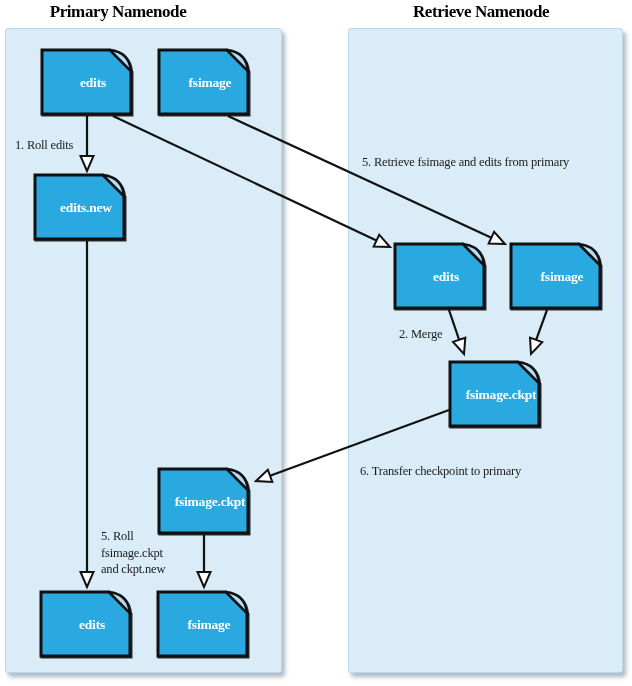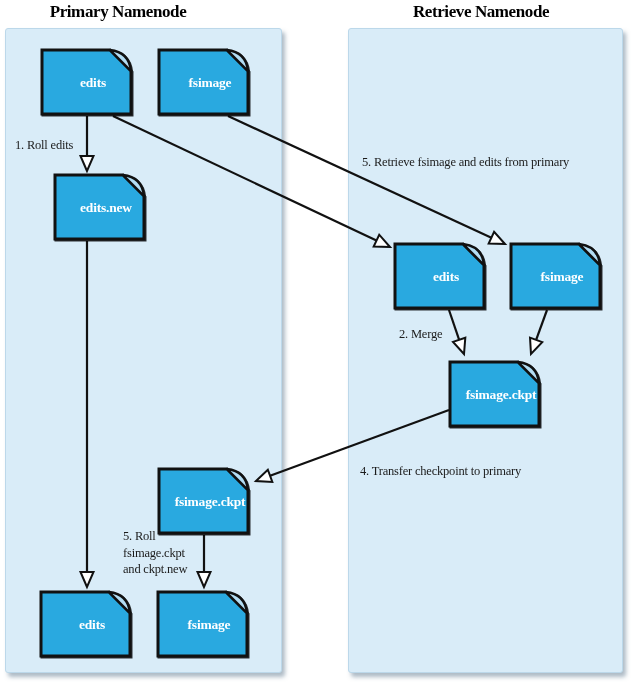--- a/index.html
+++ b/index.html
@@ -101,21 +101,21 @@
       </svg>
       <span class="doc-label">edits</span>
     </div>
       <div class="doc" style="left: 157px; top: 48px;">
       <svg width="93" height="68" viewBox="0 0 93 68" xmlns="http://www.w3.org/2000/svg">
         <path d="M2,2 L70,2 L91,23 L91,66 L2,66 Z" fill="var(--doc-blue)" stroke="var(--ink)" stroke-width="3" stroke-linejoin="miter"></path>
         <path d="M70,2 Q89,4 91,23 Z" fill="var(--fold-blue)" stroke="var(--ink)" stroke-width="2.4" stroke-linejoin="round"></path>
       </svg>
       <span class="doc-label">fsimage</span>
     </div>
-      <div class="doc" style="left: 53px; top: 173px;">
+      <div class="doc" style="left: 33px; top: 173px;">
       <svg width="93" height="68" viewBox="0 0 93 68" xmlns="http://www.w3.org/2000/svg">
         <path d="M2,2 L70,2 L91,23 L91,66 L2,66 Z" fill="var(--doc-blue)" stroke="var(--ink)" stroke-width="3" stroke-linejoin="miter"></path>
         <path d="M70,2 Q89,4 91,23 Z" fill="var(--fold-blue)" stroke="var(--ink)" stroke-width="2.4" stroke-linejoin="round"></path>
       </svg>
       <span class="doc-label">edits.new</span>
     </div>
       <div class="doc" style="left: 393px; top: 242px;">
       <svg width="93" height="68" viewBox="0 0 93 68" xmlns="http://www.w3.org/2000/svg">
         <path d="M2,2 L70,2 L91,23 L91,66 L2,66 Z" fill="var(--doc-blue)" stroke="var(--ink)" stroke-width="3" stroke-linejoin="miter"></path>
         <path d="M70,2 Q89,4 91,23 Z" fill="var(--fold-blue)" stroke="var(--ink)" stroke-width="2.4" stroke-linejoin="round"></path>
@@ -163,22 +163,22 @@
       <div class="step" style="left: 15px; top: 137px;">
         <div>1. Roll edits</div>
       </div>
       <div class="step" style="left: 362px; top: 154px;">
         <div>5. Retrieve fsimage and edits from primary</div>
       </div>
       <div class="step" style="left: 399px; top: 326px;">
         <div>2. Merge</div>
       </div>
       <div class="step" style="left: 360px; top: 463px;">
-        <div>4. Transfer checkpoint to primary</div>
+        <div>6. Transfer checkpoint to primary</div>
       </div>
-      <div class="step" style="left: 123px; top: 528px;">
+      <div class="step" style="left: 101px; top: 528px;">
         <div>5. Roll</div>
         <div>fsimage.ckpt</div>
         <div>and ckpt.new</div>
       </div>
     </div>
 
 </div>
 
 </body></html>

